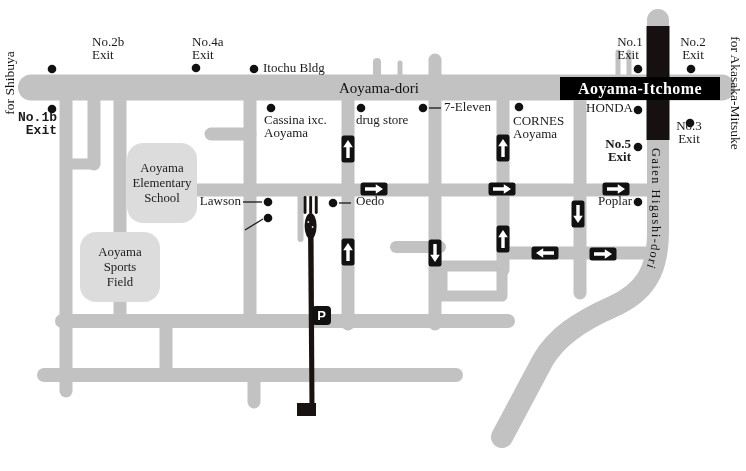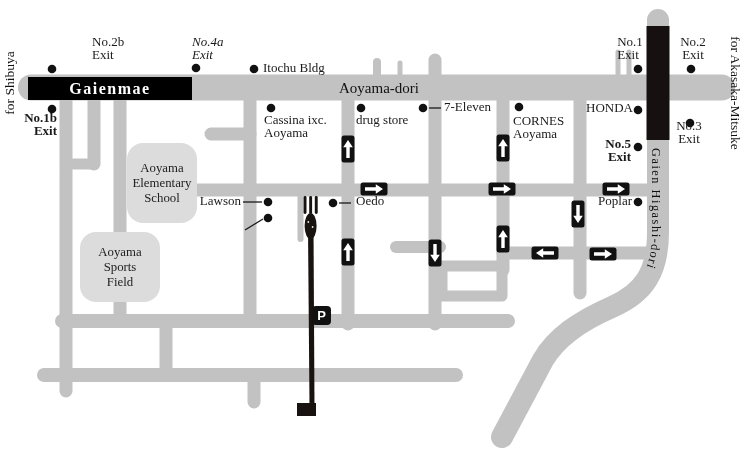--- a/index.html
+++ b/index.html
@@ -132,40 +132,40 @@
         <div>Elementary</div>
         <div>School</div>
       </div>
       <div class="building" style="left: 80px; top: 232px; width: 80px; height: 70px;">
         <div>Aoyama</div>
         <div>Sports</div>
         <div>Field</div>
       </div>
     </div>
 
-  <div class="station" id="st-gaienmae">Gaienmae</div>
+  <div class="station" id="st-itchome">Aoyama-Itchome</div>
 
   <div id="labels-layer">
       <div class="map-label" style="top: 36px; left: 49px; margin-left: 43px;">
         <div>No.2b</div>
         <div>Exit</div>
       </div>
-      <div class="map-label" style="top: 36px; left: 192px; font-style: italic;">
+      <div class="map-label" style="top: 36px; left: 192px;">
         <div>No.4a</div>
         <div>Exit</div>
       </div>
       <div class="map-label" style="top: 36px; left: 630px; transform: translateX(-50%); text-align: left;">
         <div>No.1</div>
         <div>Exit</div>
       </div>
       <div class="map-label" style="top: 36px; left: 693px; transform: translateX(-50%); text-align: center;">
         <div>No.2</div>
         <div>Exit</div>
       </div>
-      <div class="map-label bold" style="top: 112px; right: 689px; text-align: right;">
+      <div class="map-label bold" style="top: 112px; right: 689px; text-align: right; font-family: Liberation Mono, monospace;">
         <div>No.1b</div>
         <div>Exit</div>
       </div>
       <div class="map-label" style="top: 120px; left: 689px; transform: translateX(-50%); text-align: center;">
         <div>No.3</div>
         <div>Exit</div>
       </div>
       <div class="map-label bold" style="top: 138px; right: 115px; text-align: right;">
         <div>No.5</div>
         <div>Exit</div>

